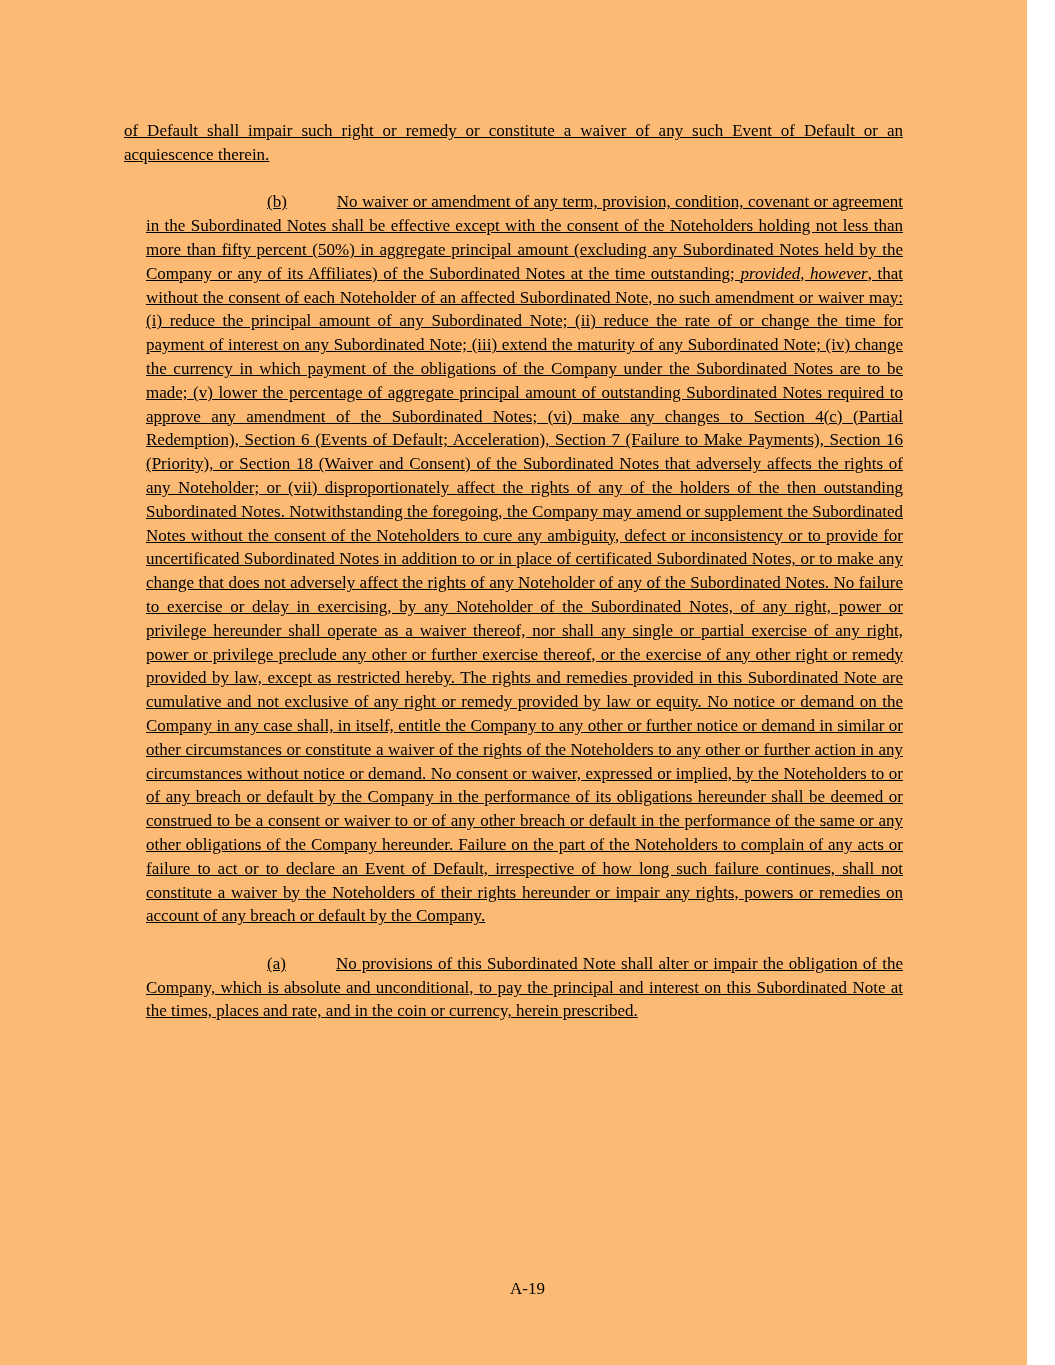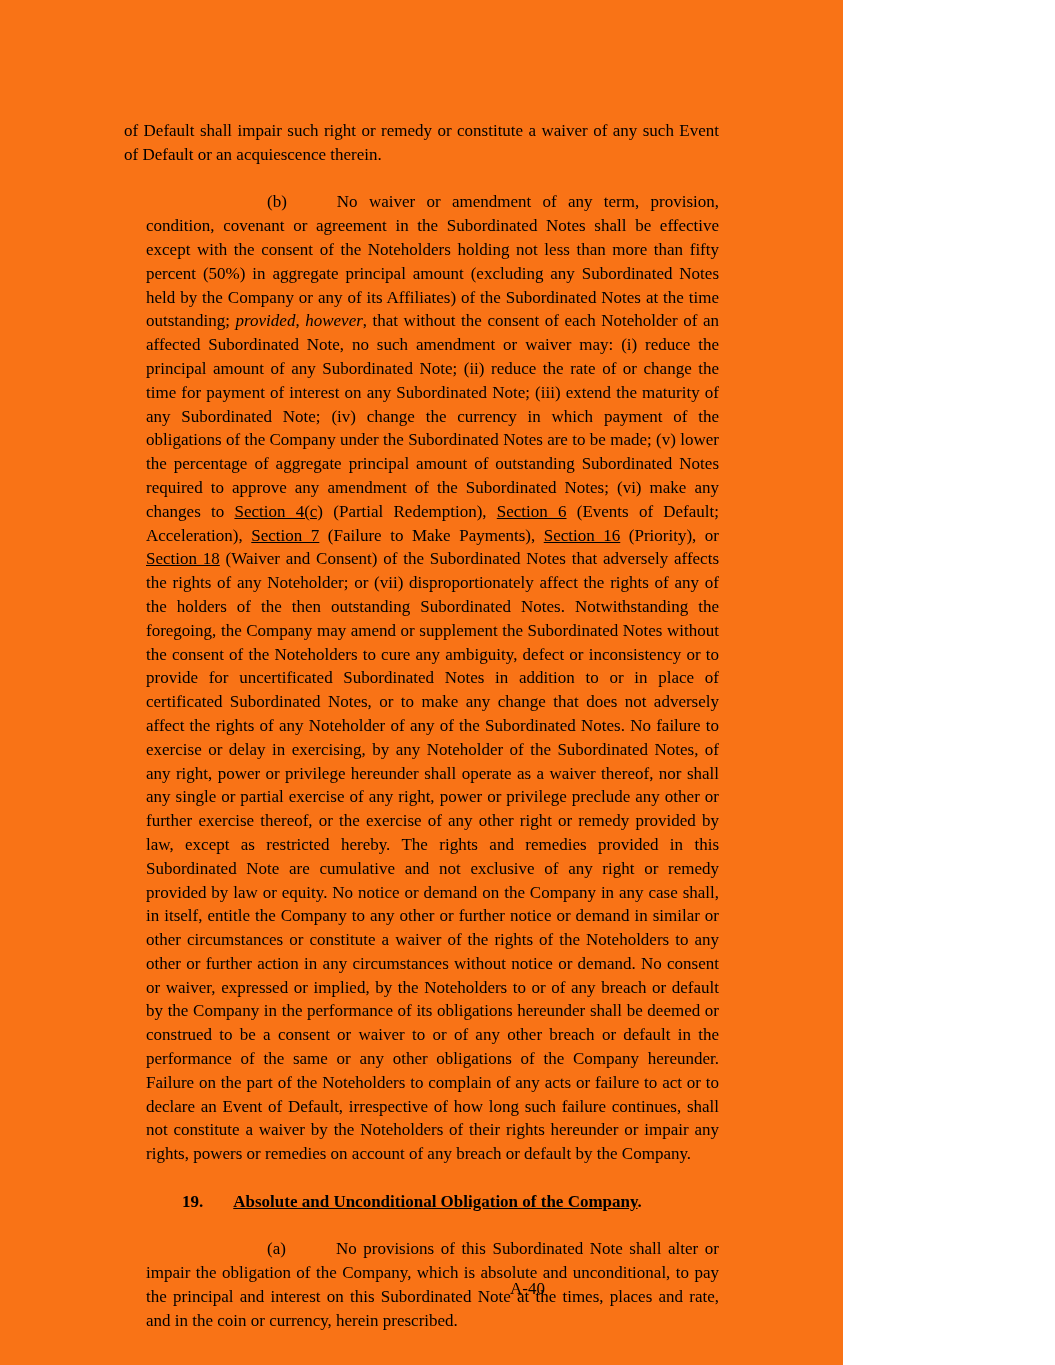--- a/index.html
+++ b/index.html
@@ -11,24 +11,25 @@
     width: 1055px;
     height: 1365px;
     position: relative;
     font-family: "Liberation Serif", "DejaVu Serif", serif;
     color: #000000;
   }
   .page {
     position: absolute;
     left: 0;
     top: 0;
-    width: 843px;
+    width: 1027px;
     height: 1365px;
-    background: #f97316;
+    background: #fdba74;
     overflow: hidden;
+    text-decoration: underline;
   }
   .content {
     padding: 119px 124px 0 124px;
   }
   .para {
     margin: 0;
     font-size: 17px;
     line-height: 23.8px;
     text-align: justify;
     text-indent: 0;
@@ -73,20 +74,19 @@
 </head>
 <body>
 
 <div class="page">
   <div class="content">
 
     <p class="para"><span>of Default shall impair such right or remedy or constitute a waiver of any such Event of Default or an acquiescence therein.</span></p>
 
     <p class="para para-indent"><span class="plabel">(b)</span><span class="tab"></span><span>No waiver or amendment of any term, provision, condition, covenant or agreement in the Subordinated Notes shall be effective except with the consent of the Noteholders holding not less than more than fifty percent (50%) in aggregate principal amount (excluding any Subordinated Notes held by the Company or any of its Affiliates) of the Subordinated Notes at the time outstanding; </span><span class="italic">provided</span><span>, </span><span class="italic">however</span><span>, that without the consent of each Noteholder of an affected Subordinated Note, no such amendment or waiver may:  (i) reduce the principal amount of any Subordinated Note; (ii) reduce the rate of or change the time for payment of interest on any Subordinated Note; (iii) extend the maturity of any Subordinated Note; (iv) change the currency in which payment of the obligations of the Company under the Subordinated Notes are to be made; (v) lower the percentage of aggregate principal amount of outstanding Subordinated Notes required to approve any amendment of the Subordinated Notes; (vi) make any changes to </span><span class="uline">Section 4(c)</span><span> (Partial Redemption), </span><span class="uline">Section 6</span><span> (Events of Default; Acceleration), </span><span class="uline">Section 7</span><span> (Failure to Make Payments), </span><span class="uline">Section 16</span><span> (Priority), or </span><span class="uline">Section 18</span><span> (Waiver and Consent) of the Subordinated Notes that adversely affects the rights of any Noteholder; or (vii) disproportionately affect the rights of any of the holders of the then outstanding Subordinated Notes.  Notwithstanding the foregoing, the Company may amend or supplement the Subordinated Notes without the consent of the Noteholders to cure any ambiguity, defect or inconsistency or to provide for uncertificated Subordinated Notes in addition to or in place of certificated Subordinated Notes, or to make any change that does not adversely affect the rights of any Noteholder of any of the Subordinated Notes.  No failure to exercise or delay in exercising, by any Noteholder of the Subordinated Notes, of any right, power or privilege hereunder shall operate as a waiver thereof, nor shall any single or partial exercise of any right, power or privilege preclude any other or further exercise thereof, or the exercise of any other right or remedy provided by law, except as restricted hereby.  The rights and remedies provided in this Subordinated Note are cumulative and not exclusive of any right or remedy provided by law or equity. No notice or demand on the Company in any case shall, in itself, entitle the Company to any other or further notice or demand in similar or other circumstances or constitute a waiver of the rights of the Noteholders to any other or further action in any circumstances without notice or demand.  No consent or waiver, expressed or implied, by the Noteholders to or of any breach or default by the Company in the performance of its obligations hereunder shall be deemed or construed to be a consent or waiver to or of any other breach or default in the performance of the same or any other obligations of the Company hereunder.  Failure on the part of the Noteholders to complain of any acts or failure to act or to declare an Event of Default, irrespective of how long such failure continues, shall not constitute a waiver by the Noteholders of their rights hereunder or impair any rights, powers or remedies on account of any breach or default by the Company.</span></p>
 
-    <p class="heading"><span class="bold">19.</span><span class="tab-heading"></span><span class="bold uline">Absolute and Unconditional Obligation of the Company</span><span class="bold">.</span></p>
 
     <p class="para para-indent"><span class="plabel">(a)</span><span class="tab"></span><span>No provisions of this Subordinated Note shall alter or impair the obligation of the Company, which is absolute and unconditional, to pay the principal and interest on this Subordinated Note at the times, places and rate, and in the coin or currency, herein prescribed.</span></p>
 
   </div>
 
-  <div class="footer"><span>A-40</span></div>
+  <div class="footer"><span>A-19</span></div>
 </div>
 
 </body></html>

